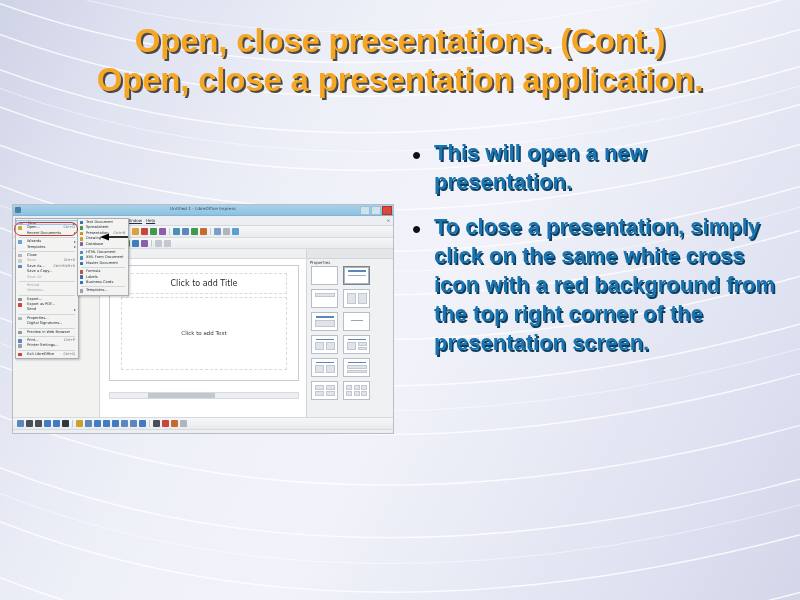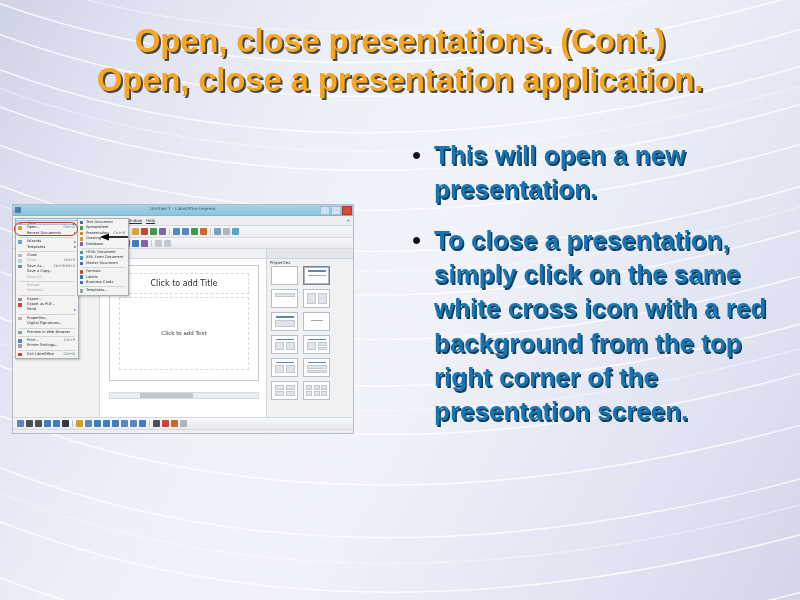--- a/index.html
+++ b/index.html
@@ -51,32 +51,32 @@
     flex: 0 0 auto;
     width: 22px;
     font-size: 26px;
     line-height: 34px;
     color: #101010;
     text-align: left;
     padding-left: 4px;
   }
   .bullet-text {
     flex: 1 1 auto;
-    font-size: 26px;
+    font-size: 22px;
     font-weight: bold;
     color: #1a74b0;
     line-height: 1.32;
     text-shadow: 1.5px 1.5px 0 #0d3d5c;
   }
 
   
   #shot {
     position: absolute;
     left: 12px; top: 204px;
-    width: 342px; height: 230px;
+    width: 382px; height: 230px;
     background: #f4f4f2;
     border: 1px solid #b9bcc7;
     box-sizing: border-box;
     overflow: hidden;
     font-family: "DejaVu Sans", sans-serif;
     z-index: 6;
   }
   .shot-titlebar {
     position: relative;
     height: 10px;

